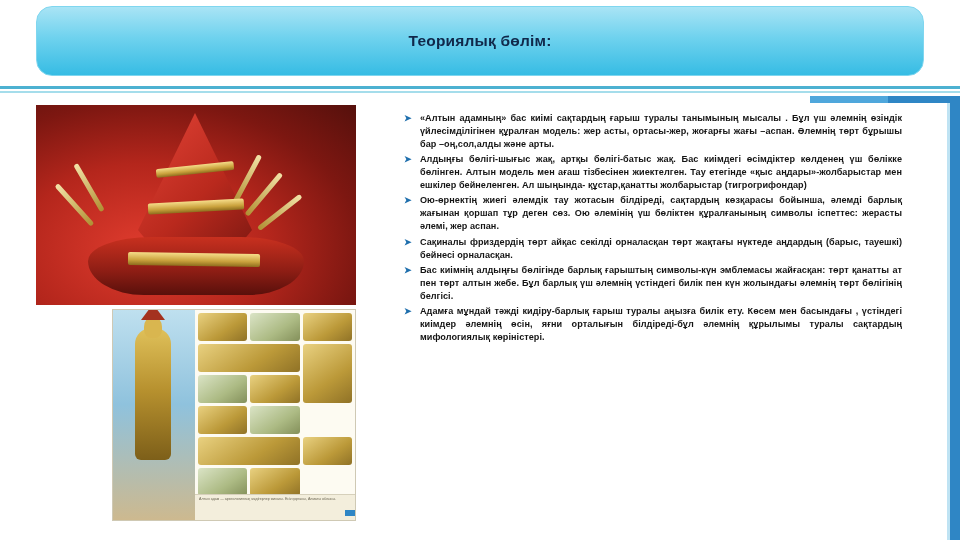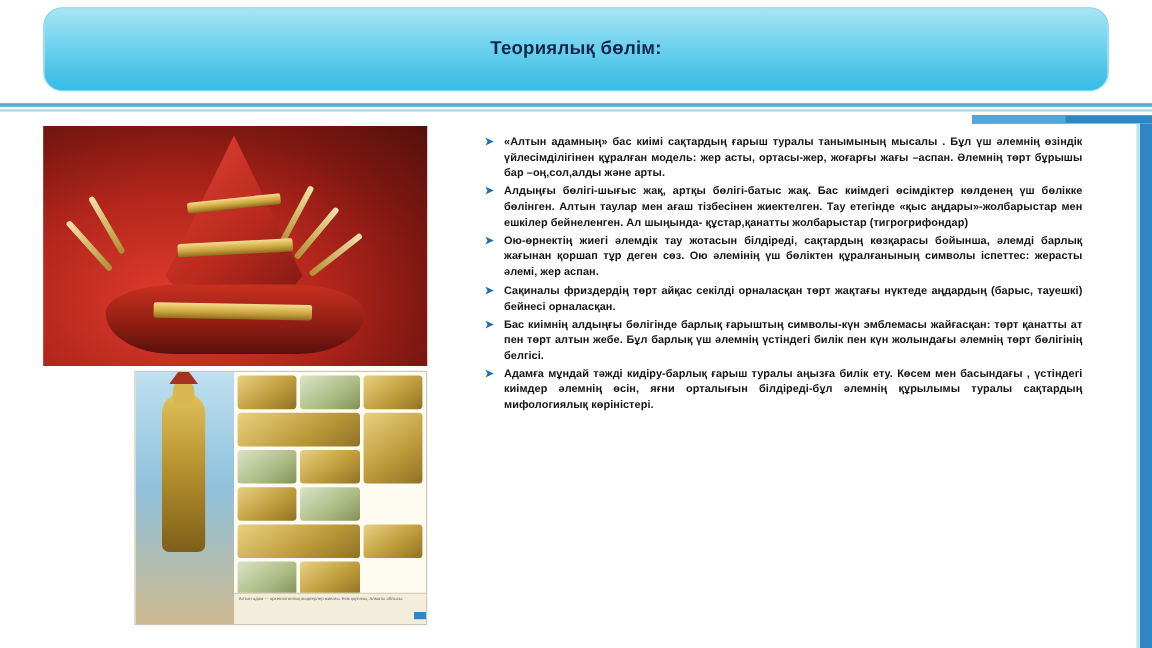--- a/index.html
+++ b/index.html
@@ -341,21 +341,21 @@
   </div>
 
   <div class="text-col">
     <ul class="bullets">
       <li>
         <span class="marker">➤</span>
         <span>«Алтын адамның» бас киімі сақтардың ғарыш туралы танымының мысалы . Бұл үш әлемнің өзіндік үйлесімділігінен құралған модель: жер асты, ортасы-жер, жоғарғы жағы –аспан. Әлемнің төрт бұрышы бар –оң,сол,алды және арты.</span>
       </li>
       <li>
         <span class="marker">➤</span>
-        <span>Алдыңғы бөлігі-шығыс жақ, артқы бөлігі-батыс жақ. Бас киімдегі өсімдіктер көлденең үш бөлікке бөлінген. Алтын таулар мен ағаш тізбесінен жиектелген. Тау етегінде «қыс аңдары»-жолбарыстар мен ешкілер бейнеленген. Ал шыңында- құстар,қанатты жолбарыстар (тигрогрифондар)</span>
+        <span>Алдыңғы бөлігі-шығыс жақ, артқы бөлігі-батыс жақ. Бас киімдегі өсімдіктер көлденең үш бөлікке бөлінген. Алтын модель мен ағаш тізбесінен жиектелген. Тау етегінде «қыс аңдары»-жолбарыстар мен ешкілер бейнеленген. Ал шыңында- құстар,қанатты жолбарыстар (тигрогрифондар)</span>
       </li>
       <li>
         <span class="marker">➤</span>
         <span>Ою-өрнектің жиегі әлемдік тау жотасын білдіреді, сақтардың көзқарасы бойынша, әлемді барлық жағынан қоршап тұр деген сөз. Ою әлемінің үш бөліктен құралғанының символы іспеттес: жерасты әлемі, жер аспан.</span>
       </li>
       <li>
         <span class="marker">➤</span>
         <span>Сақиналы фриздердің төрт айқас секілді орналасқан төрт жақтағы нүктеде аңдардың (барыс, тауешкі) бейнесі орналасқан.</span>
       </li>
       <li>

